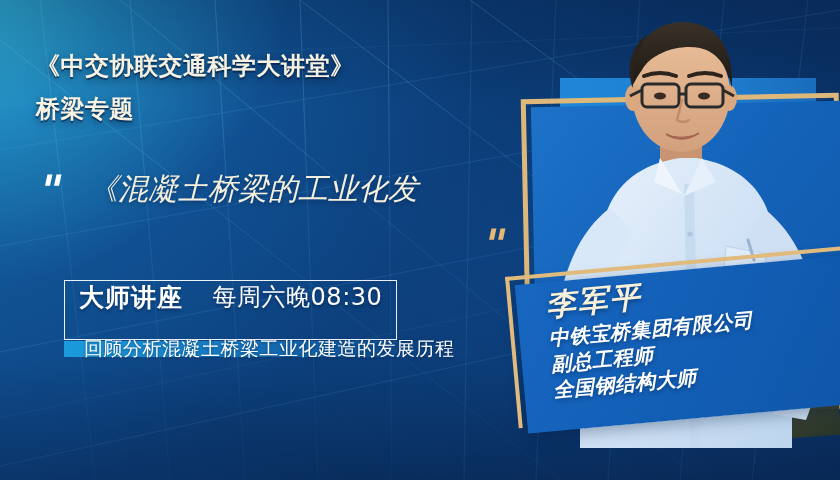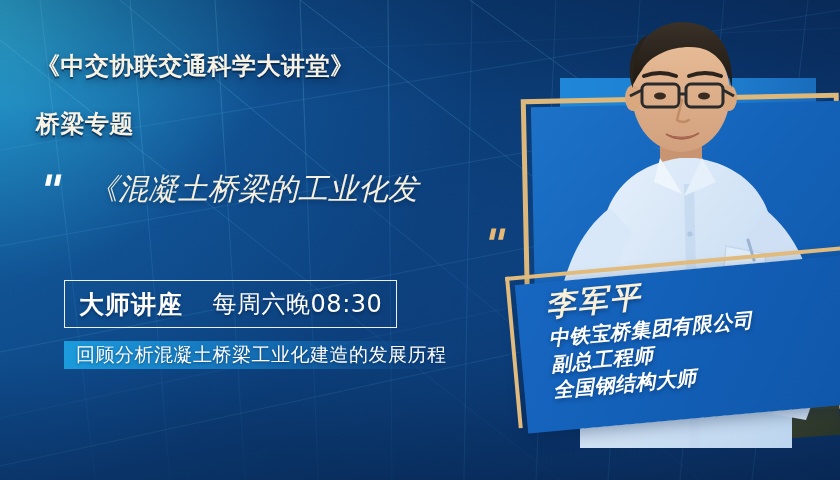--- a/index.html
+++ b/index.html
@@ -27,63 +27,63 @@
 
   
   .title-block { position:absolute; left:36px; top:46px; z-index:20; }
   .title-line {
     font-family:"DejaVu Sans","Liberation Sans",sans-serif;
     font-weight:700; font-size:24px; line-height:40px;
     color:#f7f2e2; letter-spacing:0.5px;
     text-shadow:0 2px 0 rgba(4,28,62,0.55), 0 3px 7px rgba(3,20,48,0.5);
     white-space:nowrap;
   }
-  .title-line.l2 { margin-top:18px; }
+  .title-line.l2 { margin-top:3px; }
 
   
   .quote-block { position:absolute; left:36px; top:168px; width:480px; z-index:20; }
   .qmark {
     position:absolute; font-family:"DejaVu Sans",sans-serif; font-weight:700;
     font-size:42px; line-height:1; font-style:italic; letter-spacing:-3px;
   }
   .qmark.open { left:4px; top:2px; color:#ffffff; transform:skewX(-12deg); }
   .qmark.close { left:448px; top:56px; color:#e6b873; transform:skewX(-12deg); }
   .quote-text {
     font-family:"DejaVu Sans","Liberation Sans",sans-serif;
     font-style:italic; font-weight:400; font-size:30px; line-height:42px;
     color:#f5efdd; text-align:left; padding-left:52px; padding-right:22px;
     text-shadow:0 2px 4px rgba(4,26,60,0.45);
   }
 
   
   .sched {
     position:absolute; left:64px; top:280px; z-index:20;
-    display:flex; align-items:center;
+    display:flex; align-items:flex-start;
     border:1.6px solid rgba(255,255,255,0.92);
-    height:48px;
+    height:60px;
   }
   .sched-a {
     display:flex; align-items:center; padding:0 14px;
     font-family:"DejaVu Sans","Liberation Sans",sans-serif;
     font-weight:700; font-size:25px; color:#ffffff; letter-spacing:1px;
     text-shadow:0 2px 3px rgba(4,26,60,0.5);
   }
   .sched-div { width:1.6px; background:rgba(255,255,255,0.92); }
   .sched-b {
     display:flex; align-items:center; padding:0 14px;
     font-family:"DejaVu Sans","Liberation Sans",sans-serif;
     font-weight:400; font-size:24px; color:#ffffff; letter-spacing:0.5px;
     text-shadow:0 2px 3px rgba(4,26,60,0.5);
   }
 
   
   .strap {
     position:absolute; left:64px; top:341px; z-index:20;
-    height:28px; min-width:400px; display:flex; align-items:center;
-    padding:0 12px;
+    height:16px; min-width:400px; display:flex; align-items:center;
+    padding:0 20px;
     background:linear-gradient(90deg, rgba(28,160,225,0.95) 0%, rgba(24,130,205,0.72) 45%, rgba(18,95,175,0.18) 85%, rgba(14,75,150,0.0) 100%);
   }
   .strap-text {
     font-family:"DejaVu Sans","Liberation Sans",sans-serif;
     font-weight:400; font-size:19px; color:#ffffff; letter-spacing:0.5px;
     text-shadow:0 1px 3px rgba(4,26,60,0.55); white-space:nowrap;
   }
 
   
   .pf-cyan {

